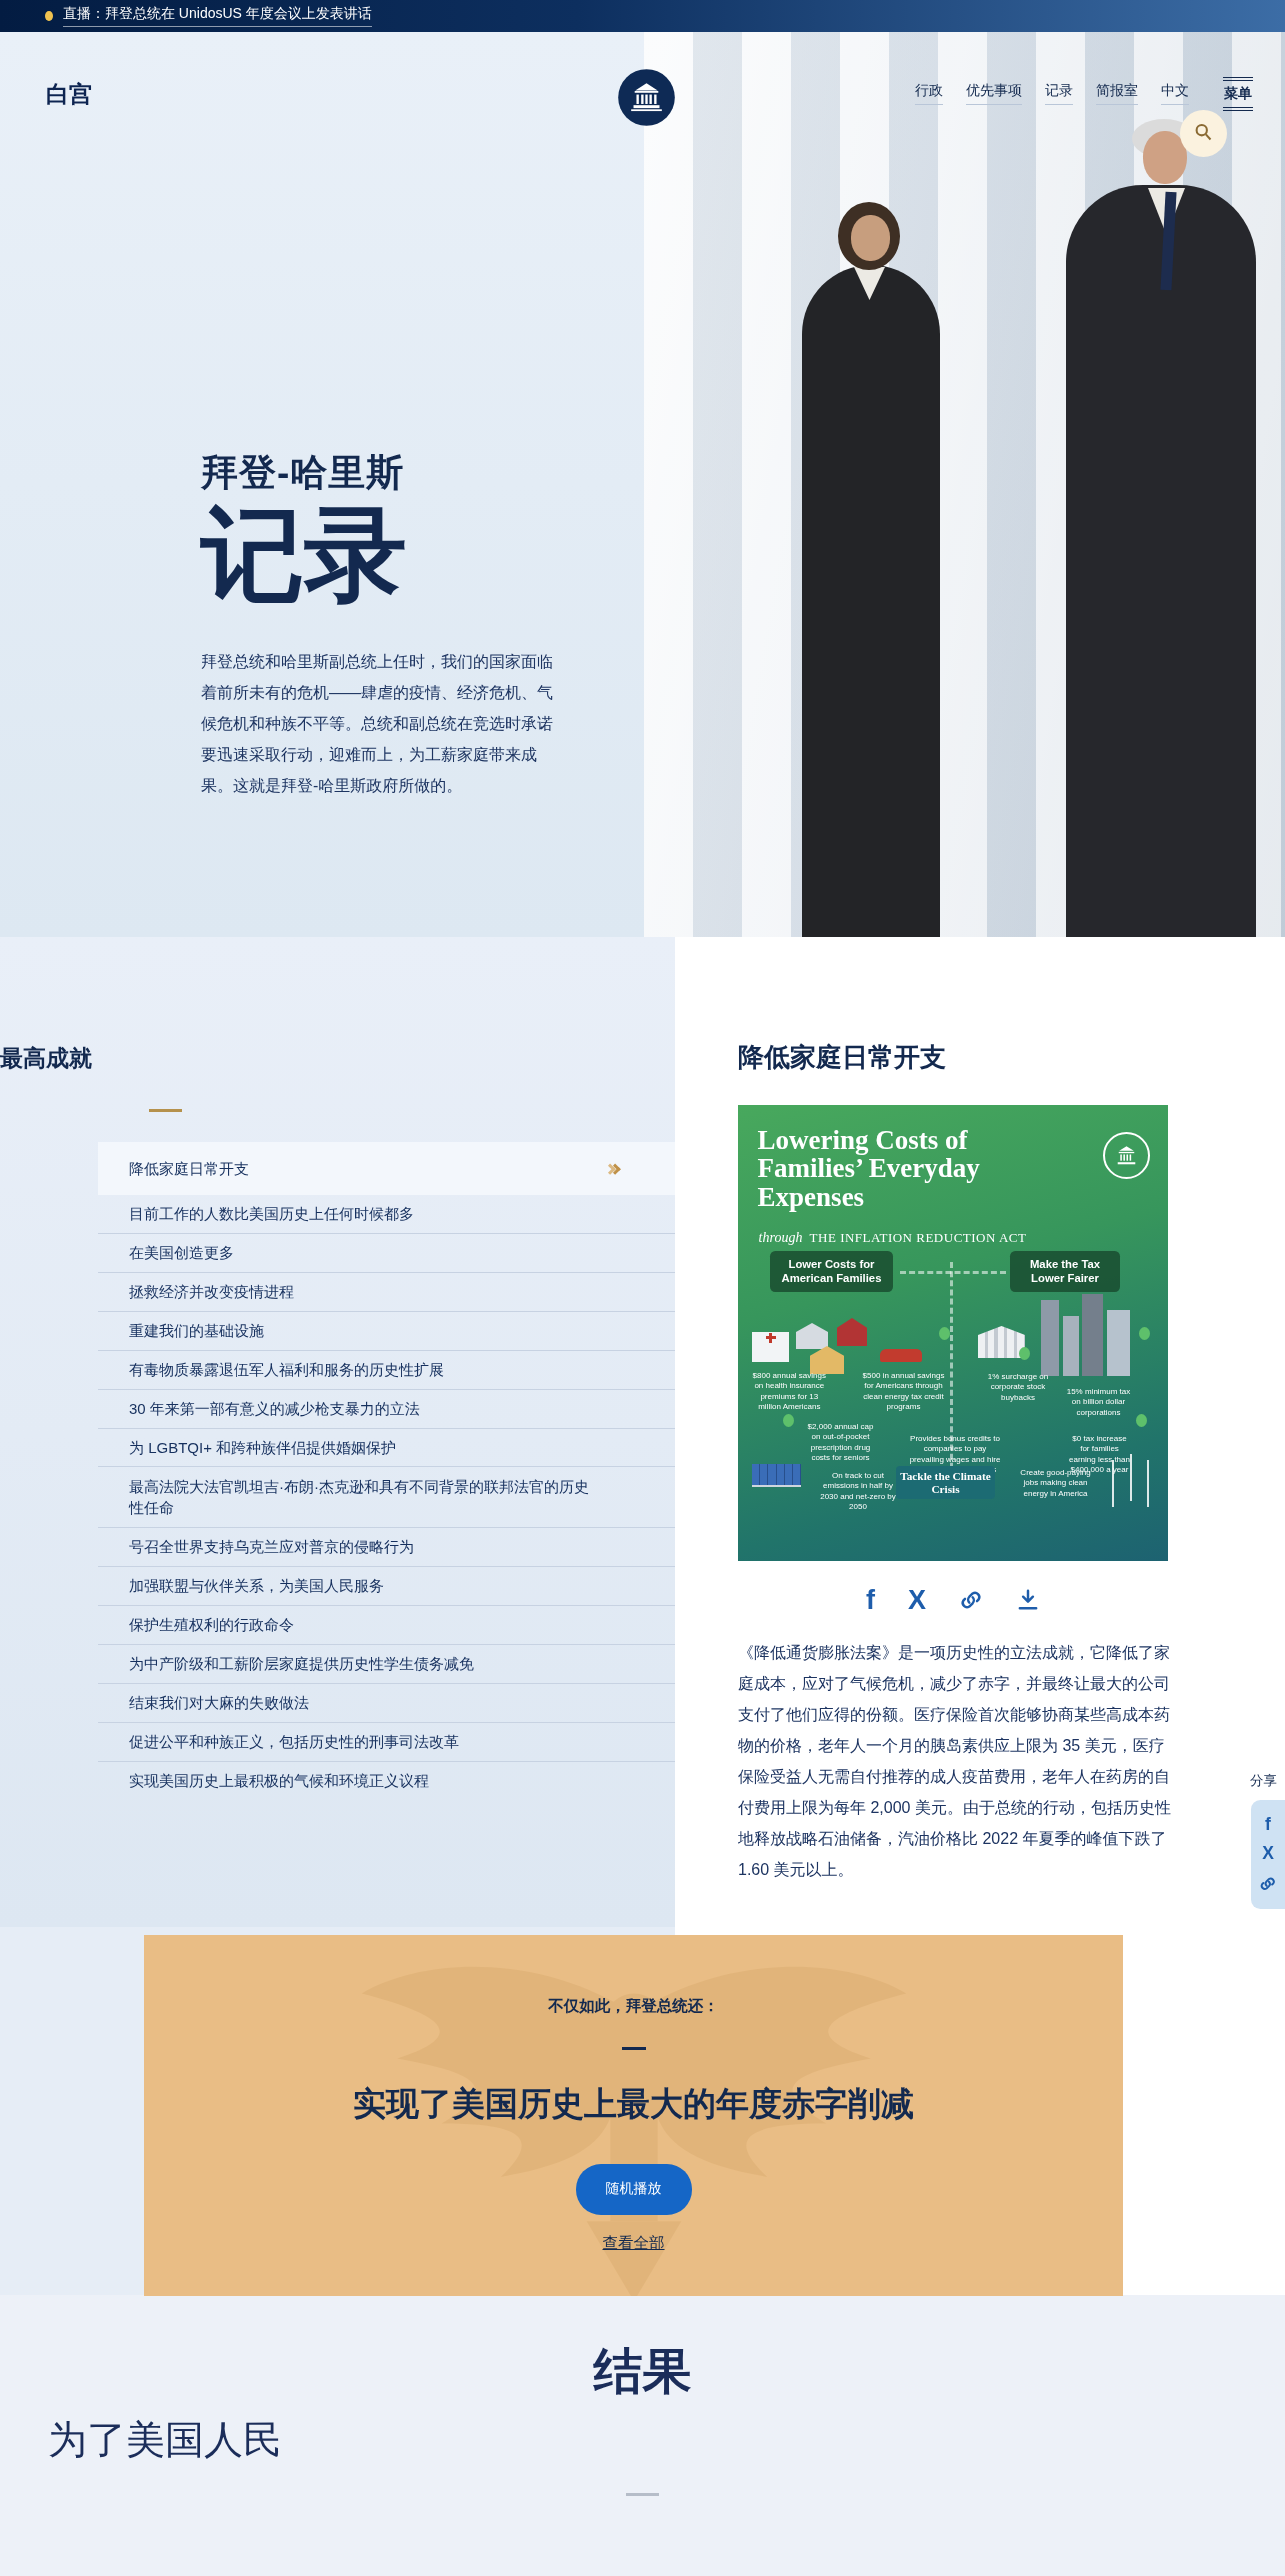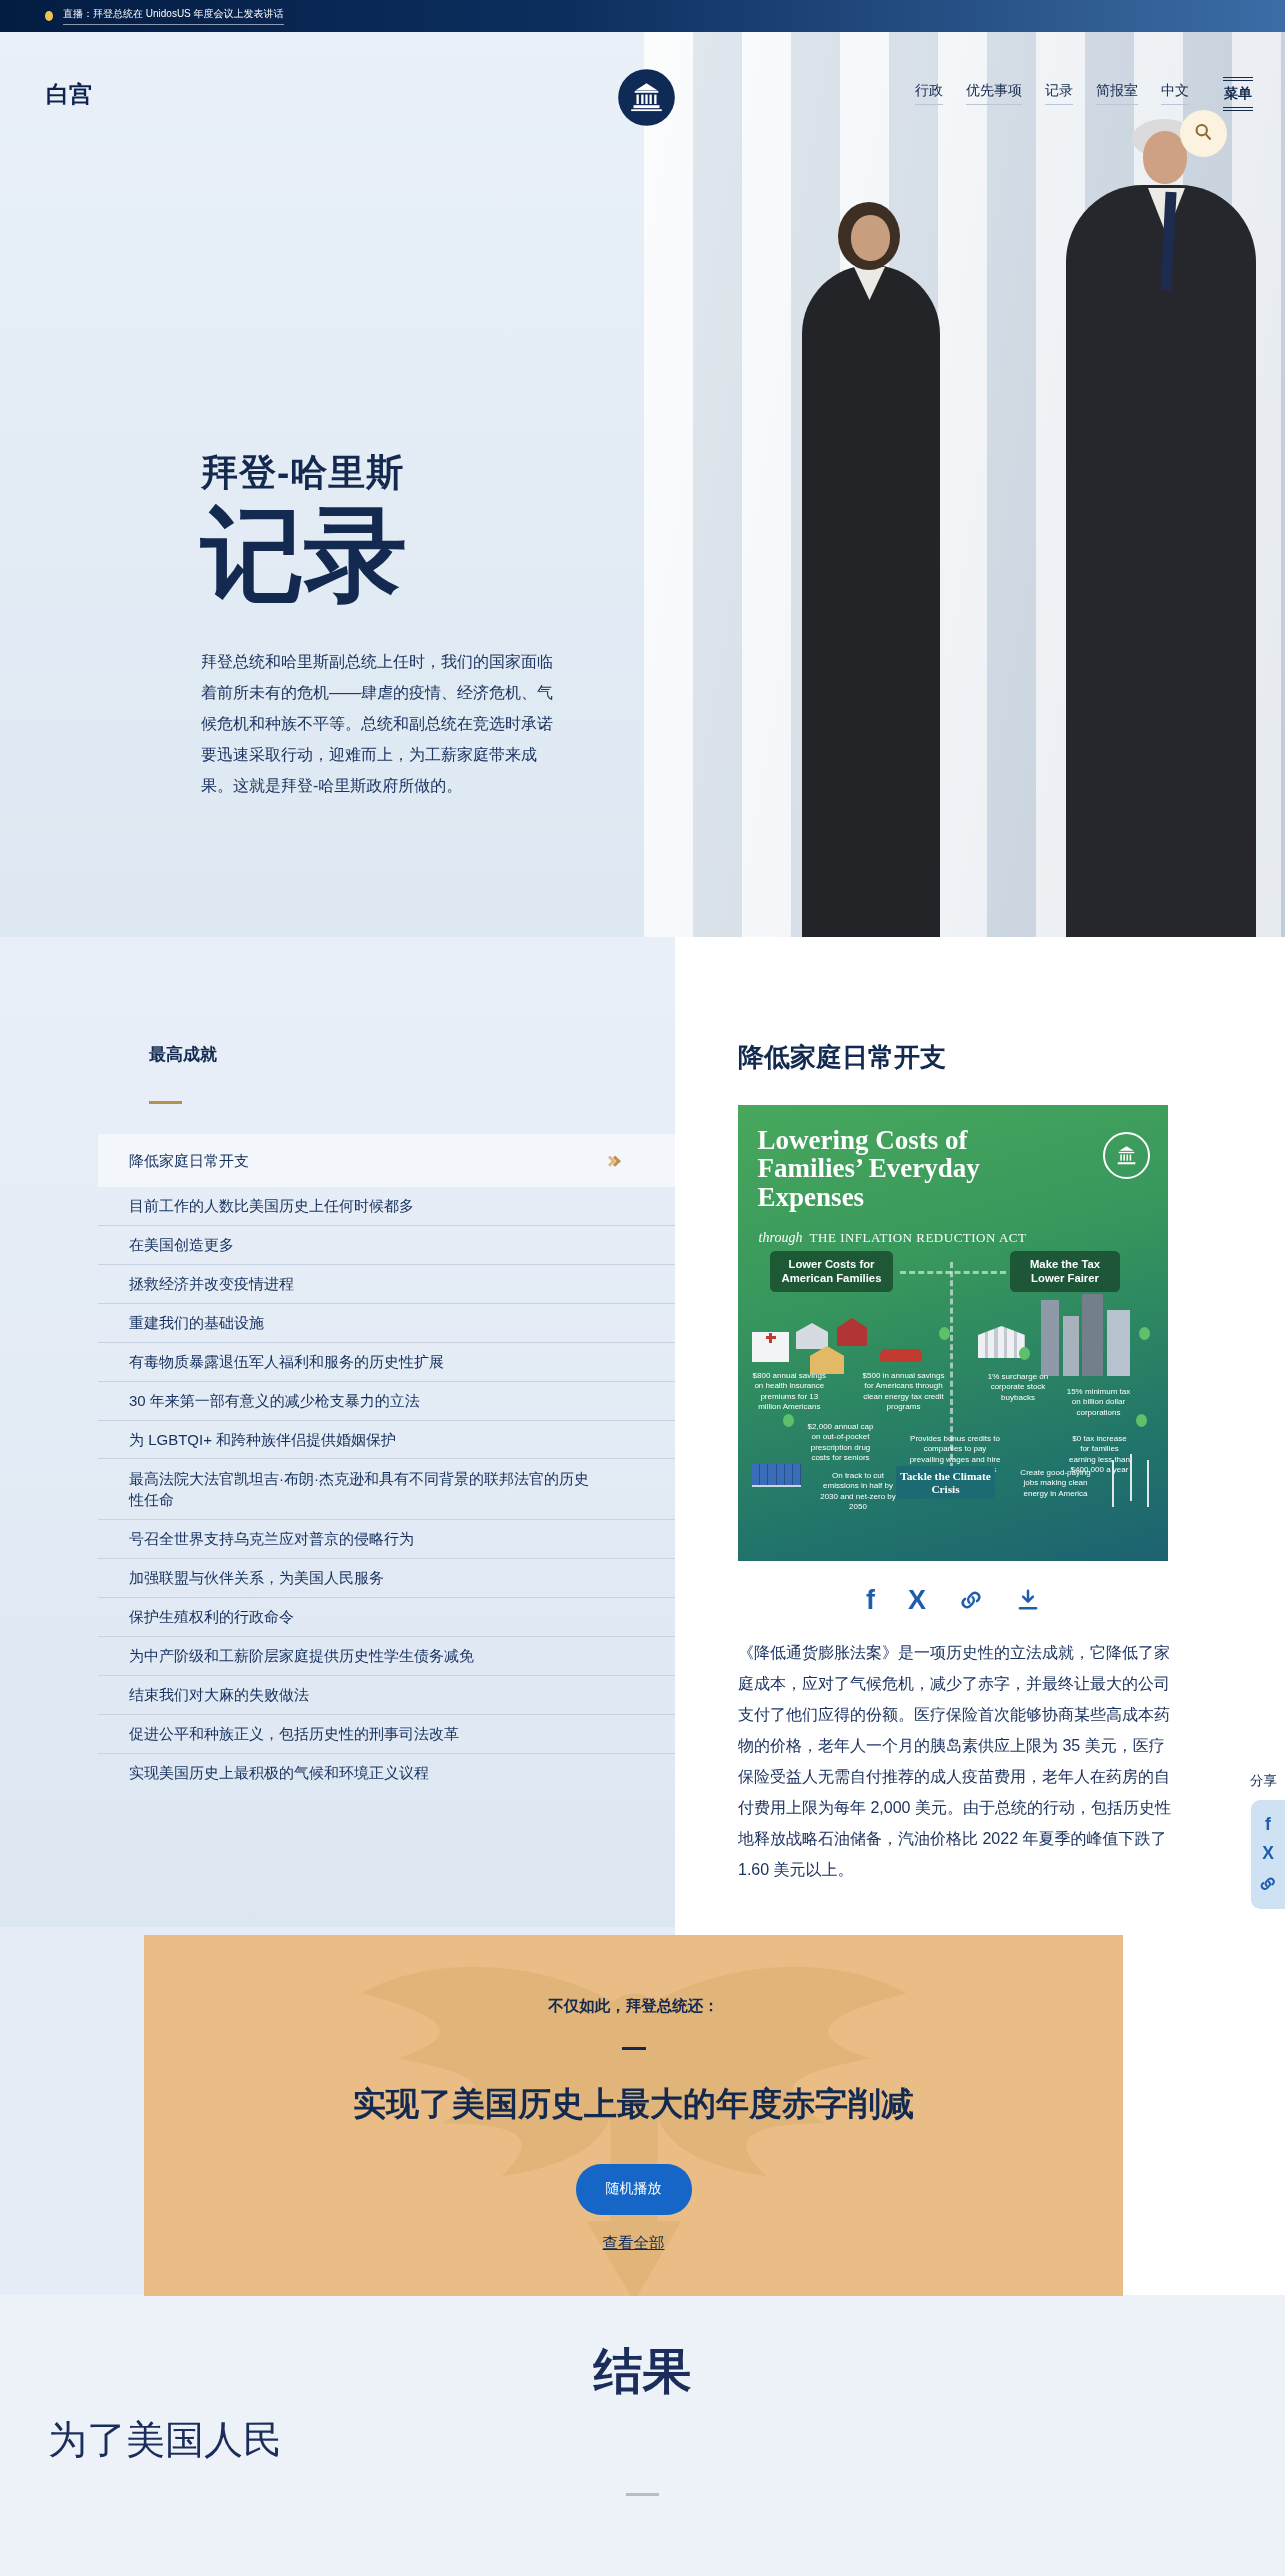--- a/index.html
+++ b/index.html
@@ -4,21 +4,21 @@
 <style>
   * { margin:0; padding:0; box-sizing:border-box; }
   body { font-family:"Liberation Sans","DejaVu Sans",sans-serif; background:#fff; }
   #page { position:relative; width:1285px; height:3102px; overflow:hidden; background:#fff; }
   a { text-decoration:none; }
 
   
   .livebar { height:32px; background:linear-gradient(90deg,#031c42 0%,#0d2f5f 45%,#3c6da6 100%);
              display:flex; align-items:center; padding-left:45px; gap:10.3px; }
   .livebar .dot { width:7.7px; height:9.8px; border-radius:50%; background:#f0c250; flex:none; }
-  .livebar .live-link { color:#fff; font-size:10px; padding-bottom:3.6px;
+  .livebar .live-link { color:#fff; font-size:14px; padding-bottom:3.6px;
              border-bottom:1px solid rgba(255,255,255,.55); }
 
   
   .hero { position:relative; height:905px; background:linear-gradient(180deg,#e9f0f8 0%,#dde8f2 100%); overflow:hidden; }
   .hero-photo { position:absolute; left:644px; top:0; width:641px; height:100%;
                 background:linear-gradient(100deg,#f7f9fb 0%,#e6ebf1 40%,#c7d1db 100%); overflow:hidden; }
   .hero-photo .panels { position:absolute; inset:0;
       background:repeating-linear-gradient(90deg, rgba(255,255,255,.55) 0 49px, rgba(173,189,205,.28) 49px 98px); }
   .fig { position:absolute; }
   .fig .body { position:absolute; background:#24252a; border-radius:77px 77px 0 0; }
@@ -48,21 +48,21 @@
                 background:#fbf2df; display:flex; align-items:center; justify-content:center; cursor:pointer; }
 
   .hero-text { position:absolute; left:201px; top:416px; width:361px; z-index:4; }
   .hero-t1 { font-size:37px; font-weight:700; color:#13294f; letter-spacing:1px; }
   .hero-t2 { font-size:103px; font-weight:700; color:#13294f; line-height:.95; margin-top:8.2px; }
   .hero-p  { margin-top:42px; font-size:16px; line-height:31px; color:#1d3461; width:355px; }
 
   
   .main { display:flex; height:990px; overflow:hidden; }
   .sidebar { width:675px; flex:none; background:linear-gradient(180deg,#e9eff8 0%,#dde7f2 100%); padding-top:106px; }
-  .sb-heading { margin-left:149px; font-size:17px; font-weight:700; color:#13294f; }
+  .sb-heading { font-size:23px; font-weight:700; color:#13294f; }
   .gold-rule { width:33px; height:3.1px; background:#b5914c; margin:35px 0 30px 149px; }
   .sb-list { list-style:none; margin-left:98px; width:577px; }
   .sb-list li { position:relative; font-size:15px; line-height:21.6px; color:#16305e;
                 padding:8.2px 72px 8.2px 31px; border-top:0.5px solid #c7d2e2; cursor:pointer; }
   .sb-list li:first-child { border-top:none; }
   .sb-list li.active { background:#f3f7fc; padding-top:15.5px; padding-bottom:15.5px; }
   .sb-list li.active + li { border-top:none; }
   .sb-arrows { position:absolute; right:56px; top:50%; transform:translateY(-50%); white-space:nowrap; }
   .ch { display:inline-block; width:8.2px; height:8.2px; border-top:3.1px solid #dcba83; border-right:3.1px solid #dcba83;
         transform:rotate(45deg); margin-left:-3.1px; }

